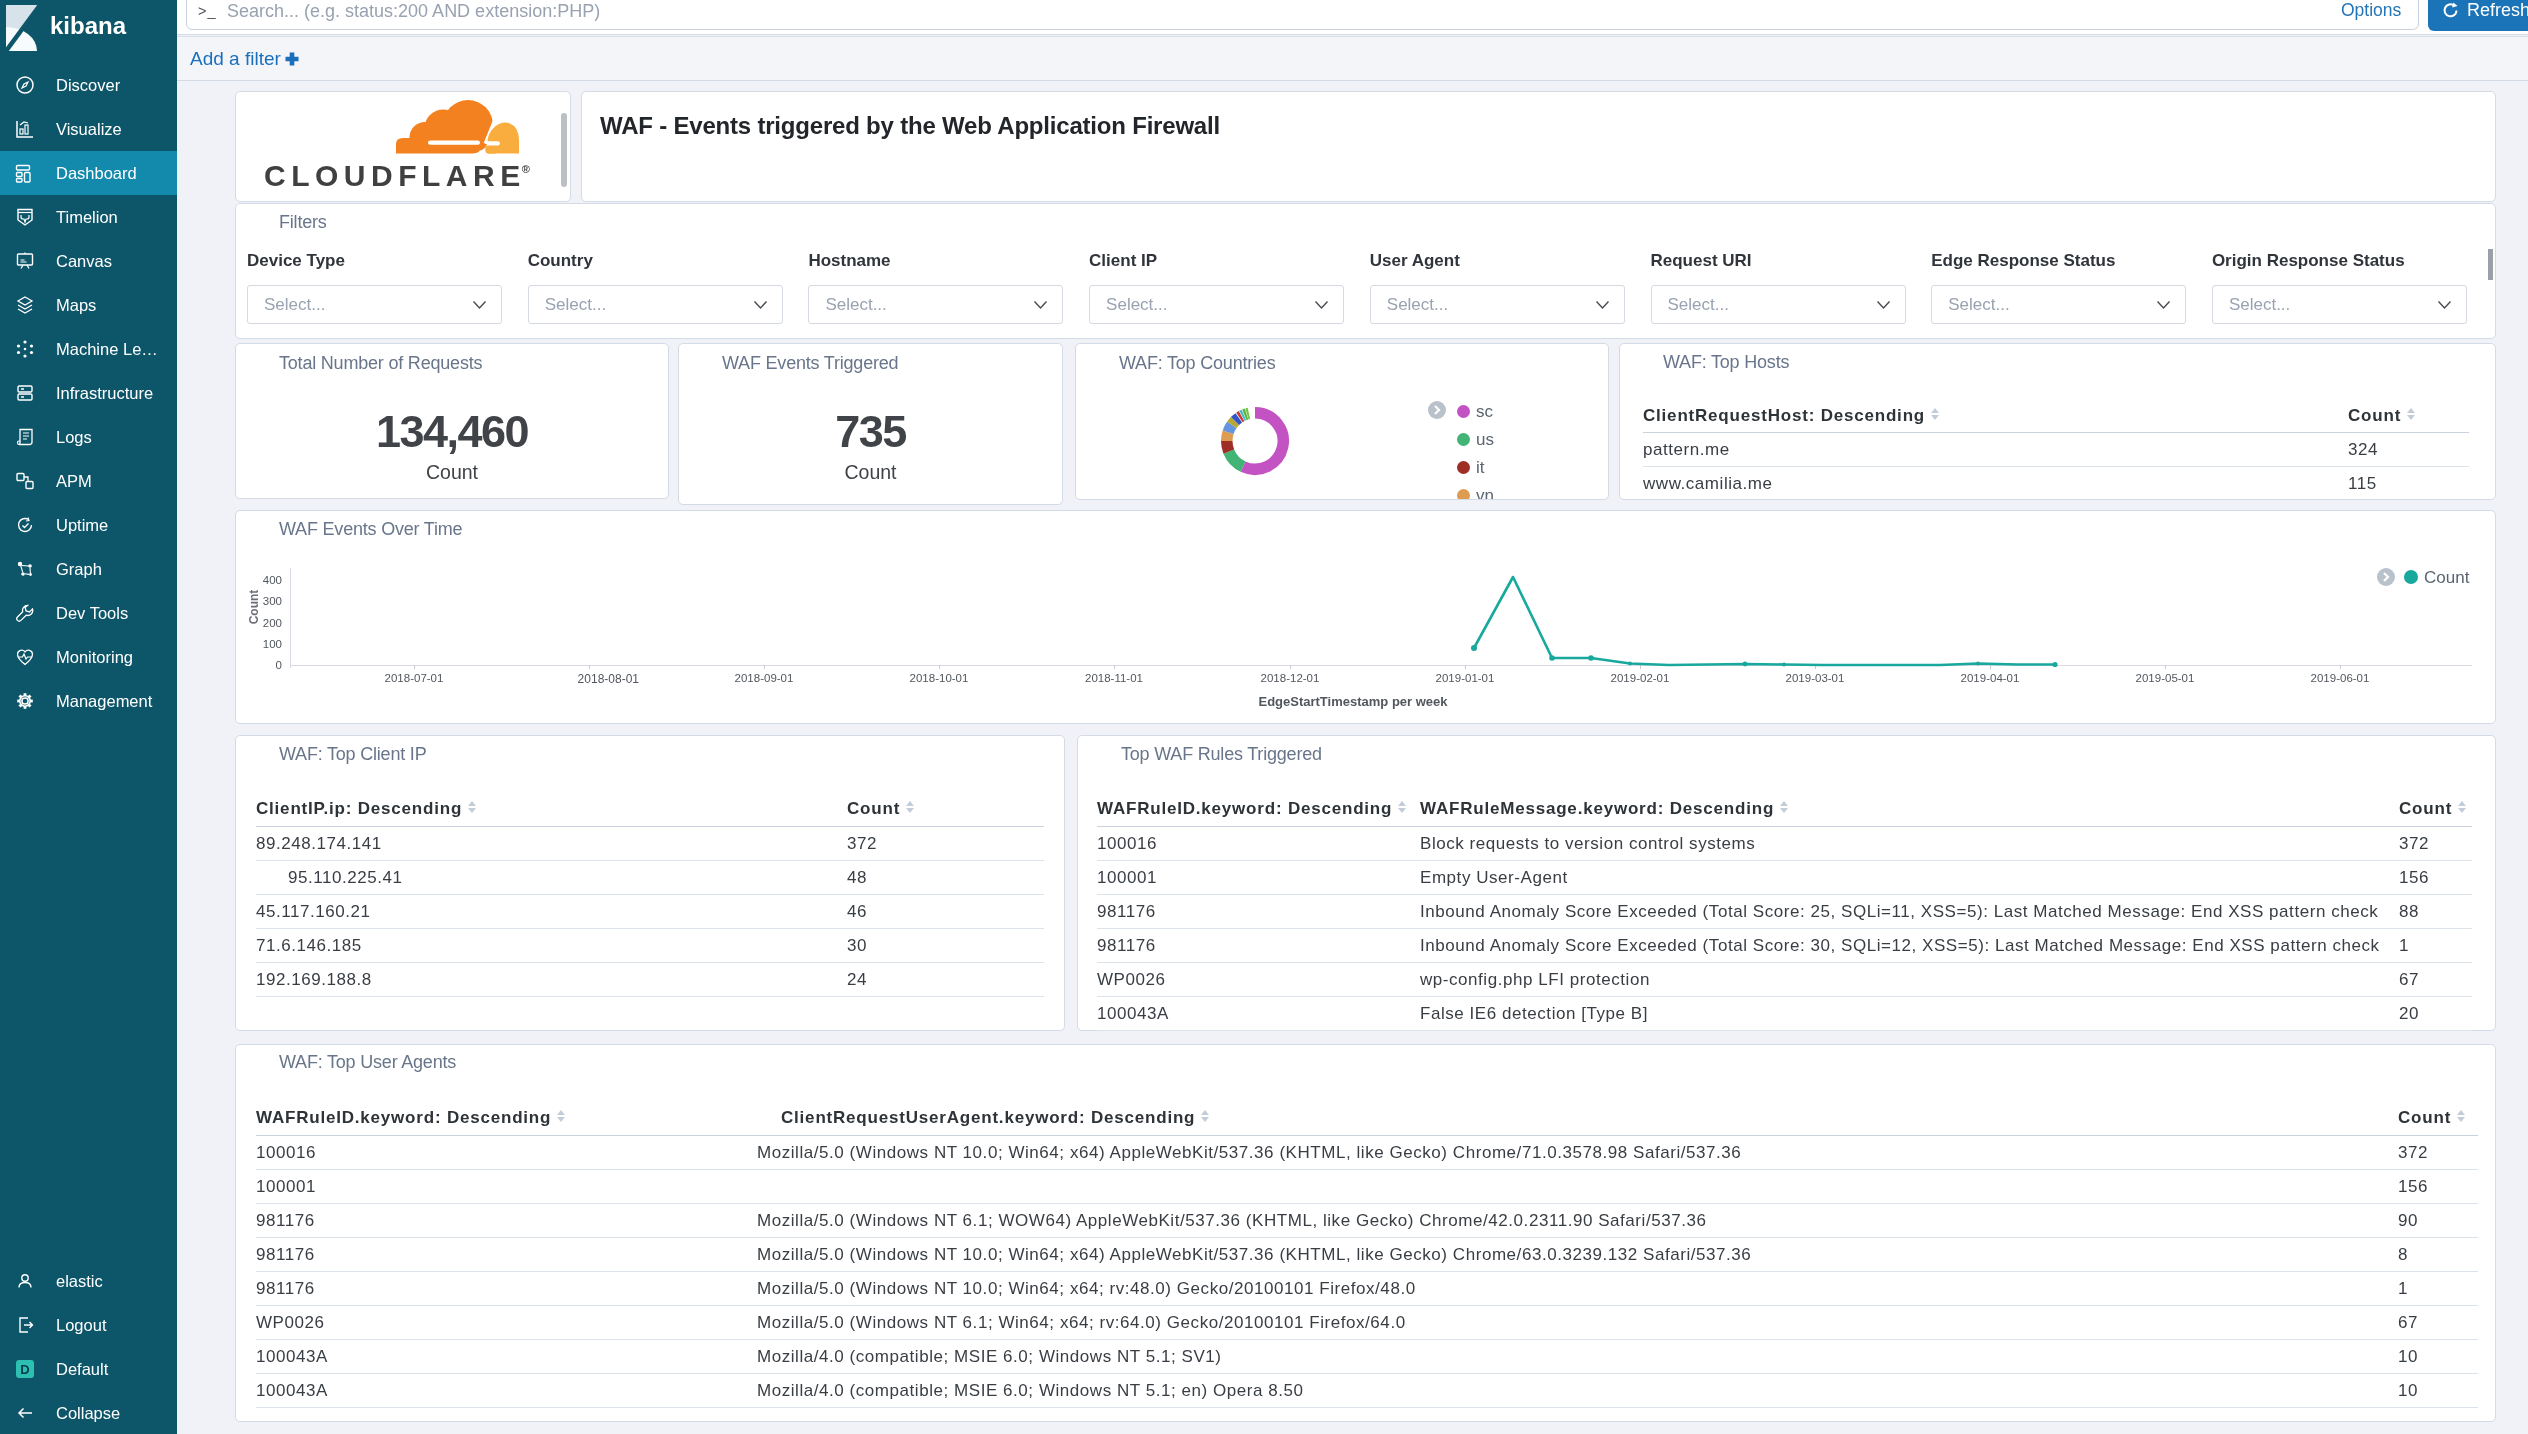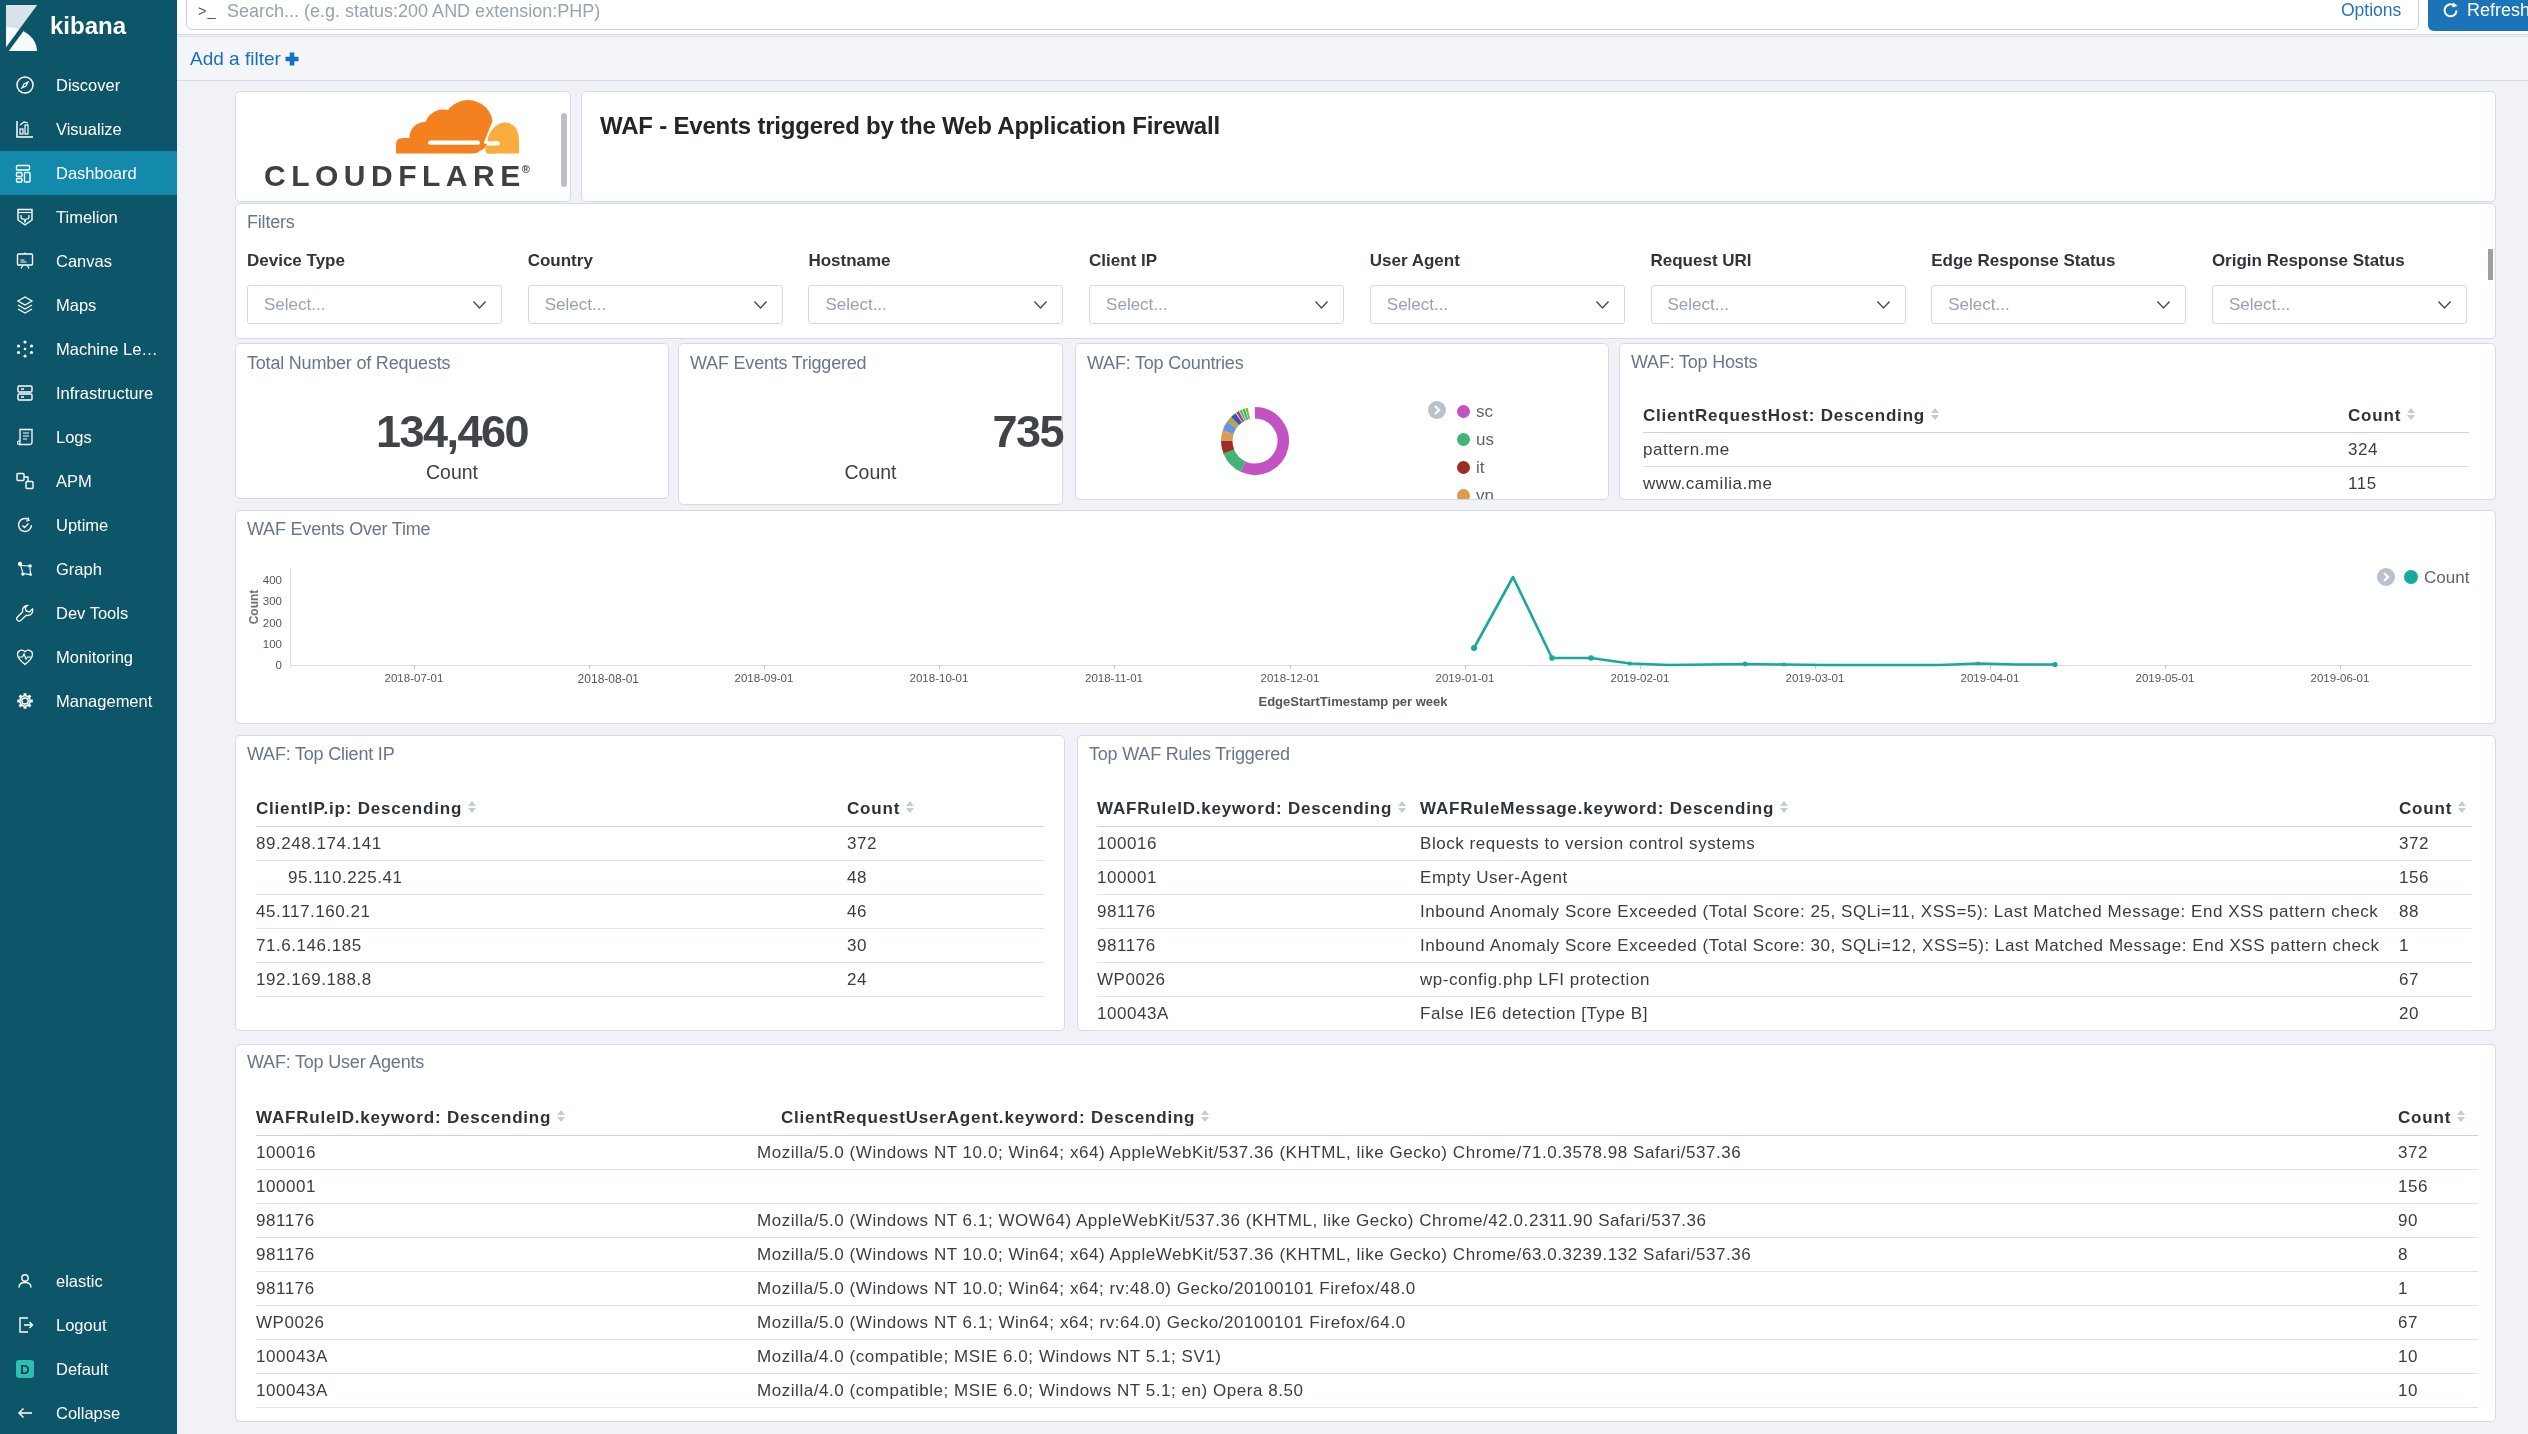--- a/index.html
+++ b/index.html
@@ -1,20 +1,20 @@
 <!DOCTYPE html>
 <html><head>
 <meta charset="utf-8">
 <style>
   * { margin:0; padding:0; box-sizing:border-box; }
   html,body { width:2528px; height:1434px; overflow:hidden; background:#f0f2f7;
     font-family:"Liberation Sans", sans-serif; }
   .abs { position:absolute; }
   .panel { position:absolute; background:#fff; border:1px solid #d3dbe7; border-radius:5px; }
-  .ptitle { position:absolute; font-size:18px; letter-spacing:-0.2px; color:#68758a; white-space:nowrap; }
+  .ptitle { position:absolute; font-size:18px; letter-spacing:-0.2px; color:#68758a; white-space:nowrap;margin-left:32px; }
   .thead { font-weight:bold; font-size:17px; letter-spacing:0.8px; color:#2e3338; white-space:nowrap; }
   .cell { font-size:17px; letter-spacing:0.55px; color:#393e44; white-space:nowrap; }
   .sorti { display:inline-block; width:9px; height:13px; position:relative; margin-left:6px; }
   .sorti:before { content:""; position:absolute; left:0; top:0;
     border-left:4.5px solid transparent; border-right:4.5px solid transparent;
     border-bottom:5.5px solid #c3cdd9; }
   .sorti:after { content:""; position:absolute; left:0; top:7px;
     border-left:4.5px solid transparent; border-right:4.5px solid transparent;
     border-top:5.5px solid #c3cdd9; }
   .hline { position:absolute; height:1px; background:#c9d2de; }
@@ -296,21 +296,21 @@
       <path d="M1.5 4.5 L7.5 11 L13.5 4.5" fill="none" stroke="#474c53" stroke-width="1.4"></path>
     </svg>
   </div>
 <div class="abs" style="left:2488px;top:249px;width:4.5px;height:31px;background:#9aa0a8;"></div>
 <div class="panel" style="left:235px;top:343px;width:434px;height:156px;"></div>
 <div class="ptitle" style="left:247px;top:353px;">Total Number of Requests</div>
 <div class="abs" style="left:235px;top:409px;width:434px;text-align:center;font-size:45px;line-height:45px;letter-spacing:-1.5px;font-weight:bold;color:#404347;">134,460</div>
 <div class="abs" style="left:235px;top:461px;width:434px;text-align:center;font-size:19.5px;color:#3f4247;">Count</div>
 <div class="panel" style="left:678px;top:343px;width:385px;height:162px;"></div>
 <div class="ptitle" style="left:690px;top:353px;">WAF Events Triggered</div>
-<div class="abs" style="left:678px;top:409px;width:385px;text-align:right;font-size:45px;line-height:45px;letter-spacing:-1.5px;font-weight:bold;color:#404347;">735</div>
+<div class="abs" style="left:678px;top:409px;width:385px;text-align:center;font-size:45px;line-height:45px;letter-spacing:-1.5px;font-weight:bold;color:#404347;">735</div>
 <div class="abs" style="left:678px;top:461px;width:385px;text-align:center;font-size:19.5px;color:#3f4247;">Count</div>
 <div class="panel" style="left:1075px;top:343px;width:534px;height:157px;overflow:hidden;">
 <svg class="abs" style="left:139px;top:57px;" width="80" height="80" viewBox="-40 -40 80 80">
 <path d="M 0.00 -28.25 A 28.25 28.25 0 1 1 -11.94 25.60" stroke="#c353c3" stroke-width="11.5" fill="none"></path>
 <path d="M -11.94 25.60 A 28.25 28.25 0 0 1 -26.19 10.58" stroke="#41b476" stroke-width="11.5" fill="none"></path>
 <path d="M -26.19 10.58 A 28.25 28.25 0 0 1 -28.25 0.00" stroke="#9e2e25" stroke-width="11.5" fill="none"></path>
 <path d="M -28.25 0.00 A 28.25 28.25 0 0 1 -26.87 -8.73" stroke="#de9c52" stroke-width="11.5" fill="none"></path>
 <path d="M -26.87 -8.73 A 28.25 28.25 0 0 1 -23.14 -16.20" stroke="#6595de" stroke-width="11.5" fill="none"></path>
 <path d="M -23.14 -16.20 A 28.25 28.25 0 0 1 -19.98 -19.98" stroke="#b8a732" stroke-width="11.5" fill="none"></path>
 <path d="M -19.98 -19.98 A 28.25 28.25 0 0 1 -16.20 -23.14" stroke="#3354cb" stroke-width="11.5" fill="none"></path>

